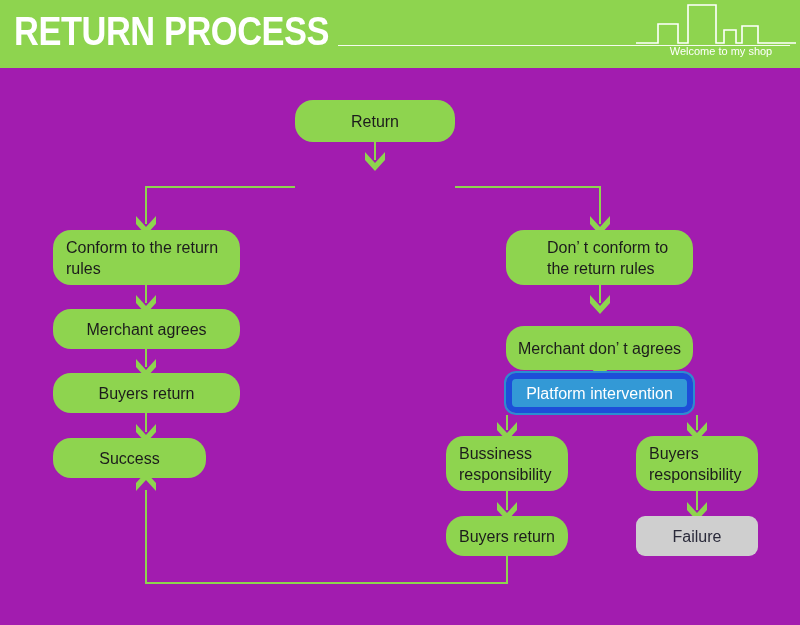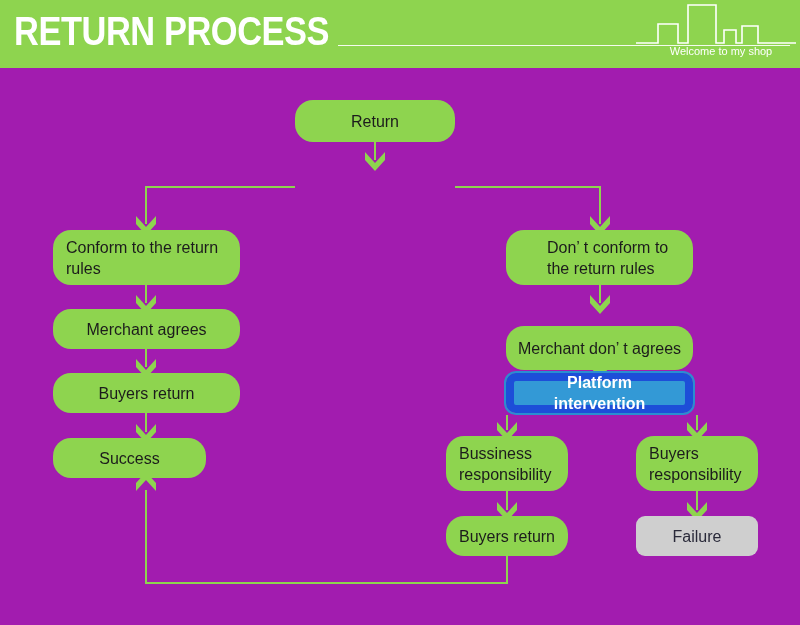--- a/index.html
+++ b/index.html
@@ -90,24 +90,23 @@
     font-size: 16px;
     line-height: 21px;
     color: #1c1c1c;
     z-index: 3;
   }
   .node.green { background: #8ed44f; border-radius: 18px; }
   .node.gray  { background: #cfcfcf; color: #2a2a3a; }
   .node.blue  {
     background: #3399d6;
     color: #ffffff;
-    border: 8px solid #1d4ed8;
+    border: 6px solid #1d4ed8;
     outline: 2px solid #2a8ed0;
     border-radius: 10px;
-    font-weight: bold;
   }
   .node.center { justify-content: center; text-align: center; }
   .node.leftal { justify-content: flex-start; text-align: left; }
   .node .pad { padding: 0 13px; width: 100%; box-sizing: border-box; }
   .node.center .pad { padding: 0 8px; }
 </style>
 </head>
 <body>
 
 <div id="page">

